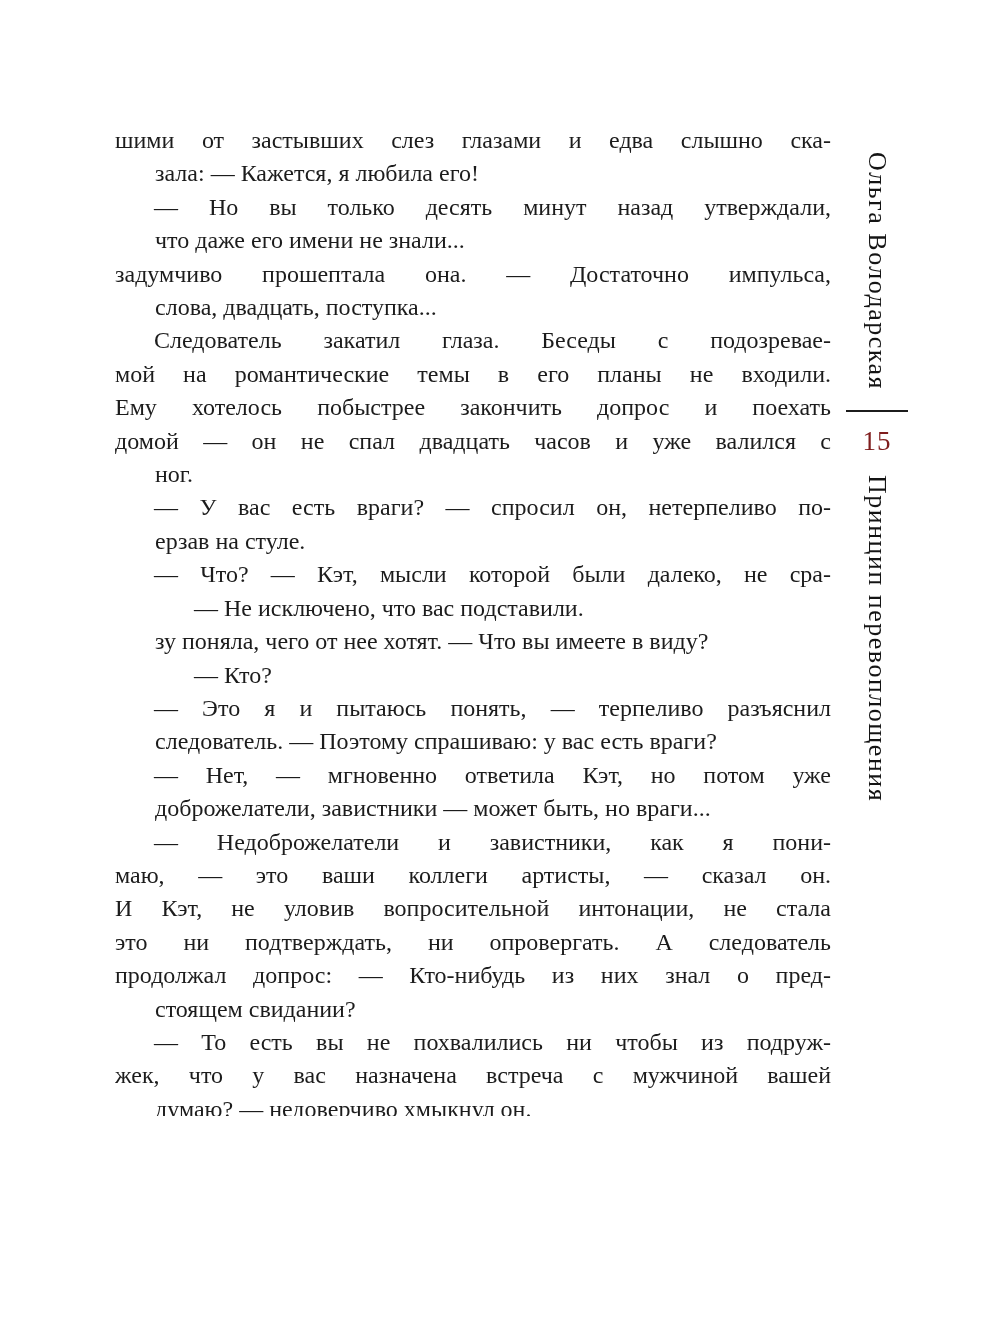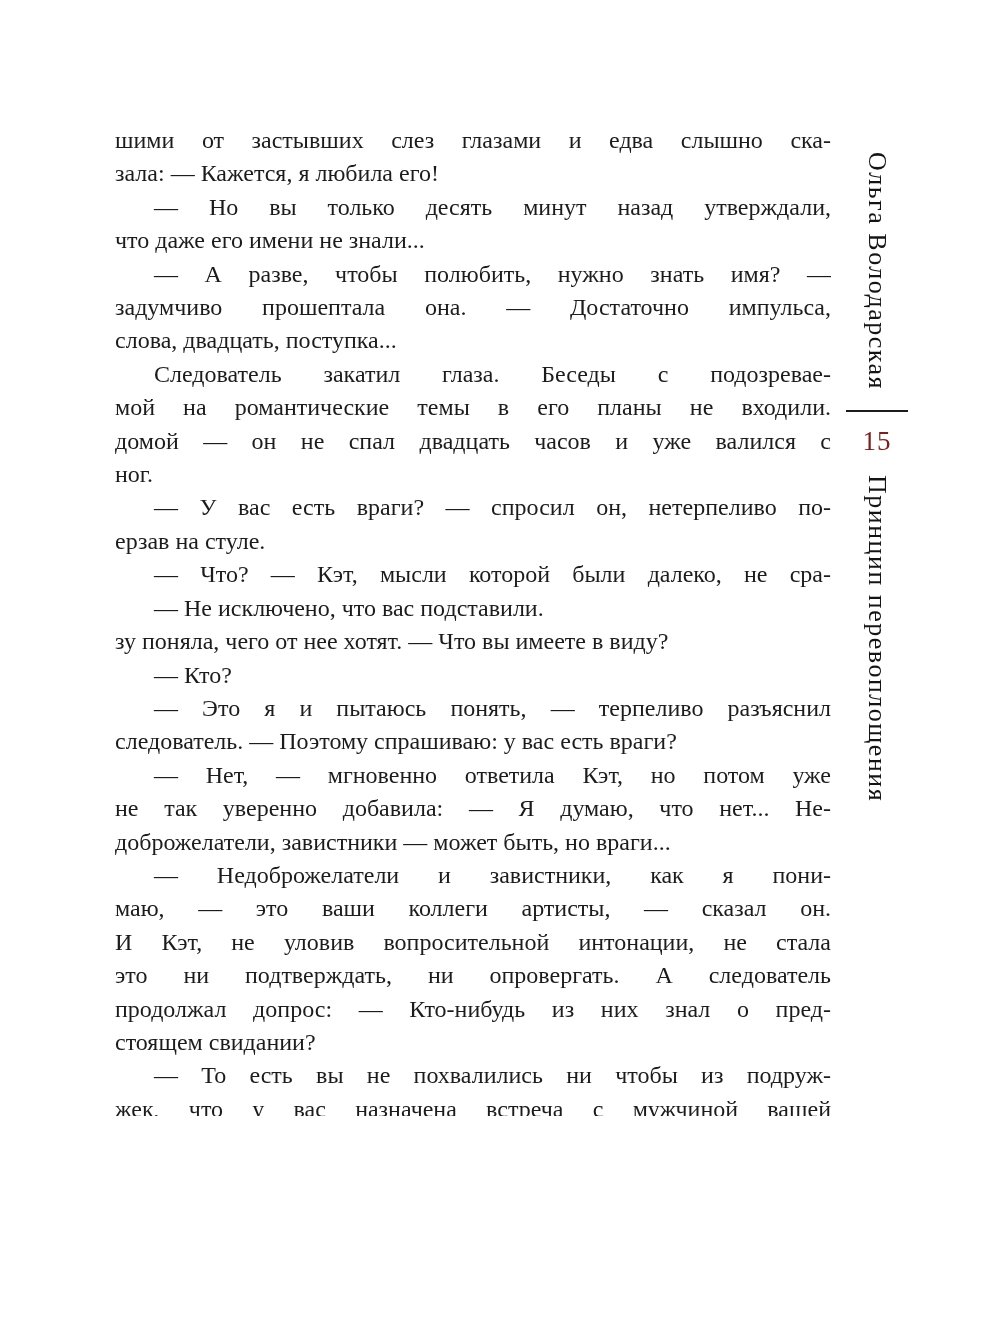--- a/index.html
+++ b/index.html
@@ -26,20 +26,21 @@
   }
   .line {
     text-align: justify;
     text-align-last: justify;
     overflow: hidden;
     white-space: normal;
   }
   .line.last {
     text-align: left;
     text-align-last: left;
+    margin-left: 40px;
   }
   .line.indent {
     text-indent: 39px;
   }
   .sidebar {
     position: absolute;
     left: 843px;
     top: 152px;
     width: 68px;
     display: flex;
@@ -76,37 +77,36 @@
 </head>
 <body>
 
 <div class="page">
 
   <div class="text-block">
       <div class="line">шими от застывших слез глазами и едва слышно ска-</div>
       <div class="line last">зала: — Кажется, я любила его!</div>
       <div class="line indent">— Но вы только десять минут назад утверждали,</div>
       <div class="line last">что даже его имени не знали...</div>
-      <div class="line indent">— А разве, чтобы полюбить, нужно знать имя? —</div>
       <div class="line">задумчиво прошептала она. — Достаточно импульса,</div>
       <div class="line last">слова, двадцать, поступка...</div>
       <div class="line indent">Следователь закатил глаза. Беседы с подозревае-</div>
       <div class="line">мой на романтические темы в его планы не входили.</div>
+      <div class="line">Ему хотелось побыстрее закончить допрос и поехать</div>
       <div class="line">домой — он не спал двадцать часов и уже валился с</div>
       <div class="line last">ног.</div>
       <div class="line indent">— У вас есть враги? — спросил он, нетерпеливо по-</div>
       <div class="line last">ерзав на стуле.</div>
       <div class="line indent">— Что? — Кэт, мысли которой были далеко, не сра-</div>
       <div class="line indent last">— Не исключено, что вас подставили.</div>
       <div class="line last">зу поняла, чего от нее хотят. — Что вы имеете в виду?</div>
       <div class="line indent last">— Кто?</div>
       <div class="line indent">— Это я и пытаюсь понять, — терпеливо разъяснил</div>
       <div class="line last">следователь. — Поэтому спрашиваю: у вас есть враги?</div>
       <div class="line indent">— Нет, — мгновенно ответила Кэт, но потом уже</div>
-      <div class="line">не так уверенно добавила: — Я думаю, что нет... Не-</div>
       <div class="line last">доброжелатели, завистники — может быть, но враги...</div>
       <div class="line indent">— Недоброжелатели и завистники, как я пони-</div>
       <div class="line">маю, — это ваши коллеги артисты, — сказал он.</div>
       <div class="line">И Кэт, не уловив вопросительной интонации, не стала</div>
       <div class="line">это ни подтверждать, ни опровергать. А следователь</div>
       <div class="line">продолжал допрос: — Кто-нибудь из них знал о пред-</div>
       <div class="line last">стоящем свидании?</div>
       <div class="line indent">— То есть вы не похвалились ни чтобы из подруж-</div>
       <div class="line">жек, что у вас назначена встреча с мужчиной вашей</div>
       <div class="line last">думаю? — недоверчиво хмыкнул он.</div>

